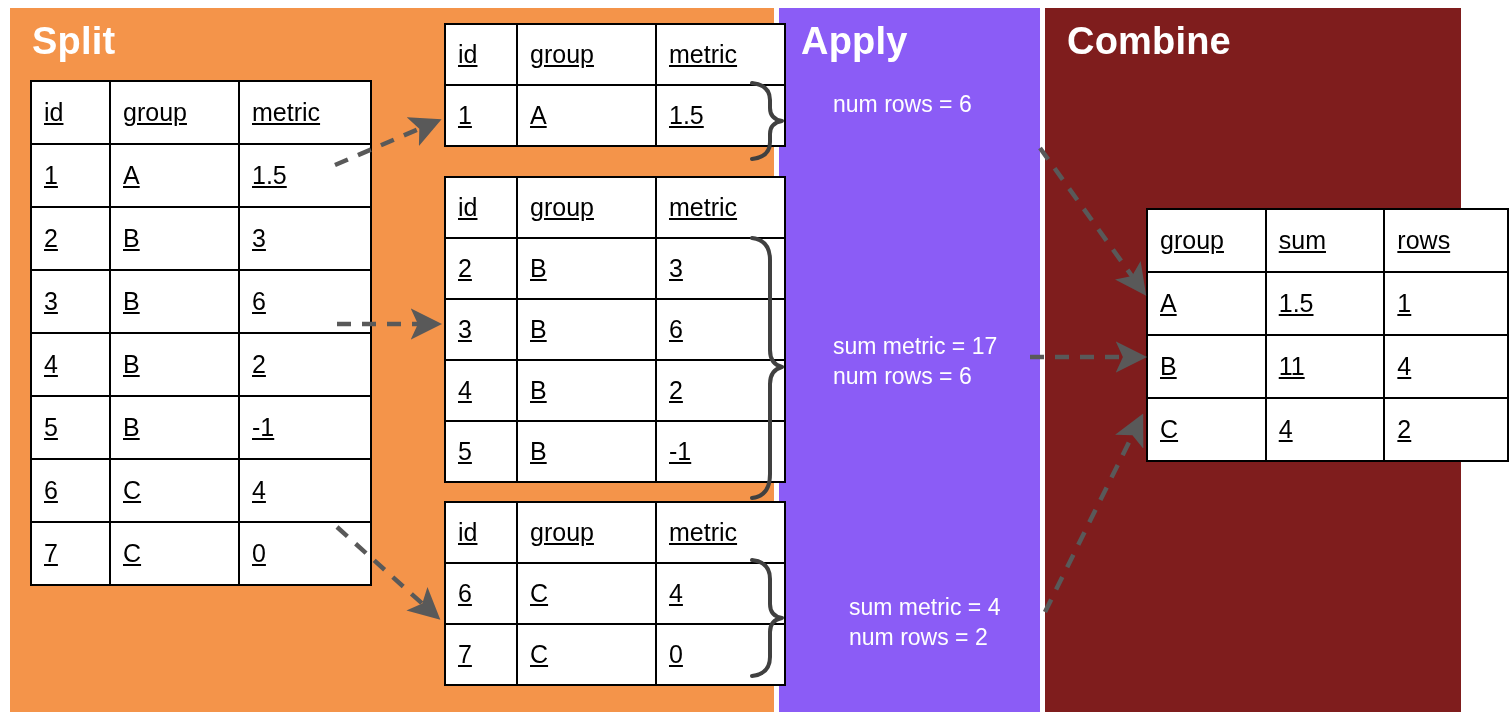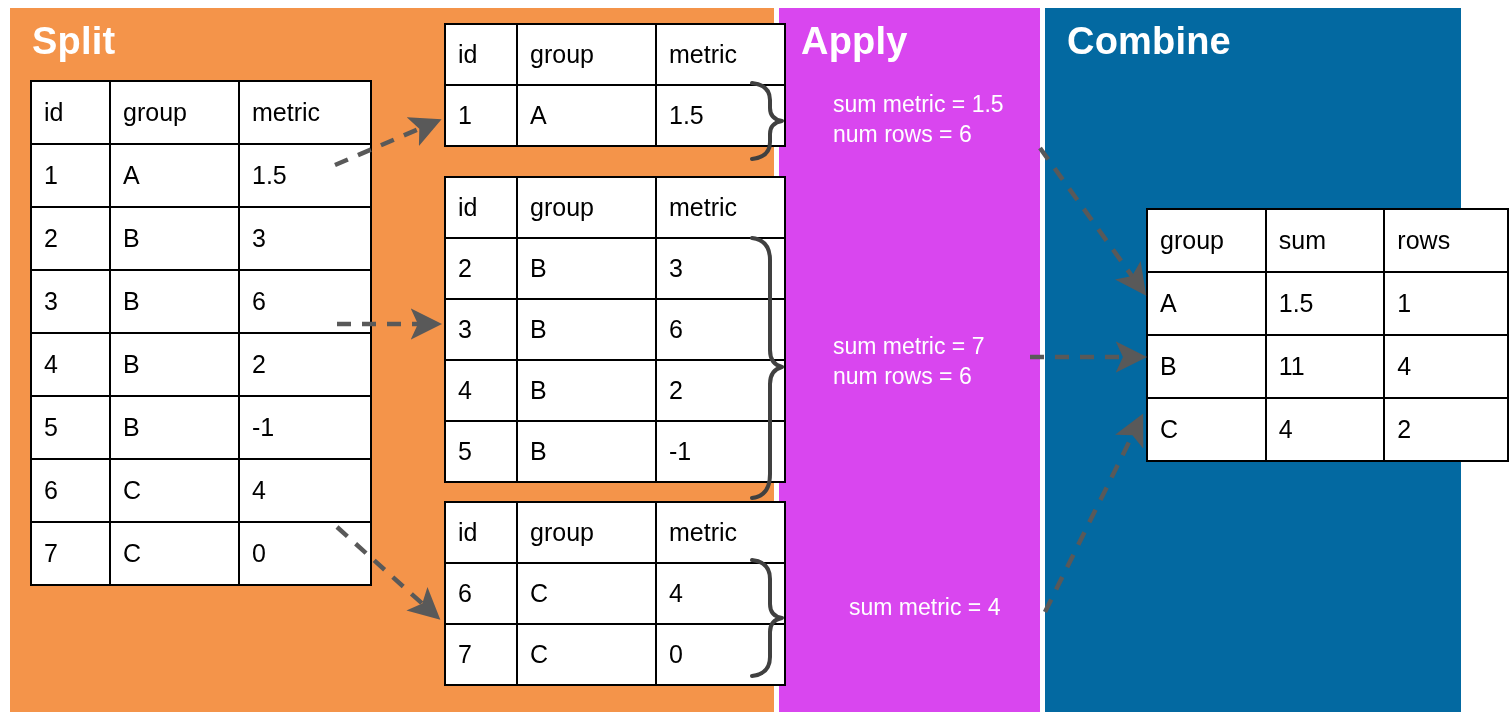--- a/index.html
+++ b/index.html
@@ -5,31 +5,31 @@
   html,body{margin:0;padding:0;background:#808080;}
   body{
     width:1509px;height:719px;position:relative;overflow:hidden;
     font-family:"Liberation Sans","DejaVu Sans",sans-serif;
   }
   .canvas{position:absolute;inset:0;background:#ffffff;}
 
   
   .panel{position:absolute;}
   #panel-split  {left:10px;  top:8px;  width:764px;  height:704px; background:#f4944a;}
-  #panel-apply  {left:779px; top:8px;  width:261px;  height:704px; background:#d946ef;}
-  #panel-combine{left:1045px;top:8px;  width:416px;  height:704px; background:#0369a1;}
+  #panel-apply  {left:779px; top:8px;  width:261px;  height:704px; background:#8b5cf6;}
+  #panel-combine{left:1045px;top:8px;  width:416px;  height:704px; background:#7f1d1d;}
 
   .panel-title{
     position:absolute;top:14px;left:22px;
     font-size:38px;color:#ffffff;font-weight:700;letter-spacing:0.2px;
     line-height:1.05;white-space:nowrap;
   }
 
   
-  .tbl{position:absolute;border-collapse:collapse;background:#ffffff;table-layout:fixed;}
+  .tbl{position:absolute;border-collapse:collapse;background:#ffffff;table-layout:fixed;text-decoration:underline;}
   .tbl td{
     border:2.5px solid #000000;background:#ffffff;
     font-size:25px;color:#000000;
     padding:0 0 0 12px;vertical-align:middle;
     white-space:nowrap;overflow:hidden;
   }
 
   
   #table-source{left:30px;top:80px;}
   #table-source td{height:61px;}
@@ -189,29 +189,29 @@
       </tr>
       <tr>
         <td class="c0">7</td>
         <td class="c1">C</td>
         <td class="c2">0</td>
       </tr>
     </tbody>
   </table>
 
   <div class="apply-label" id="apply-label-a">
-    <div>sum metric = 1.5</div>
     <div>num rows = 6</div>
   </div>
   <div class="apply-label" id="apply-label-b">
-    <div>sum metric = 7</div>
+    <div>sum metric = 17</div>
     <div>num rows = 6</div>
   </div>
   <div class="apply-label" id="apply-label-c">
     <div>sum metric = 4</div>
+    <div>num rows = 2</div>
   </div>
 
   <table class="tbl" id="table-result">
     <tbody>
       <tr>
         <td class="c0">group</td>
         <td class="c1">sum</td>
         <td class="c2">rows</td>
       </tr>
       <tr>

